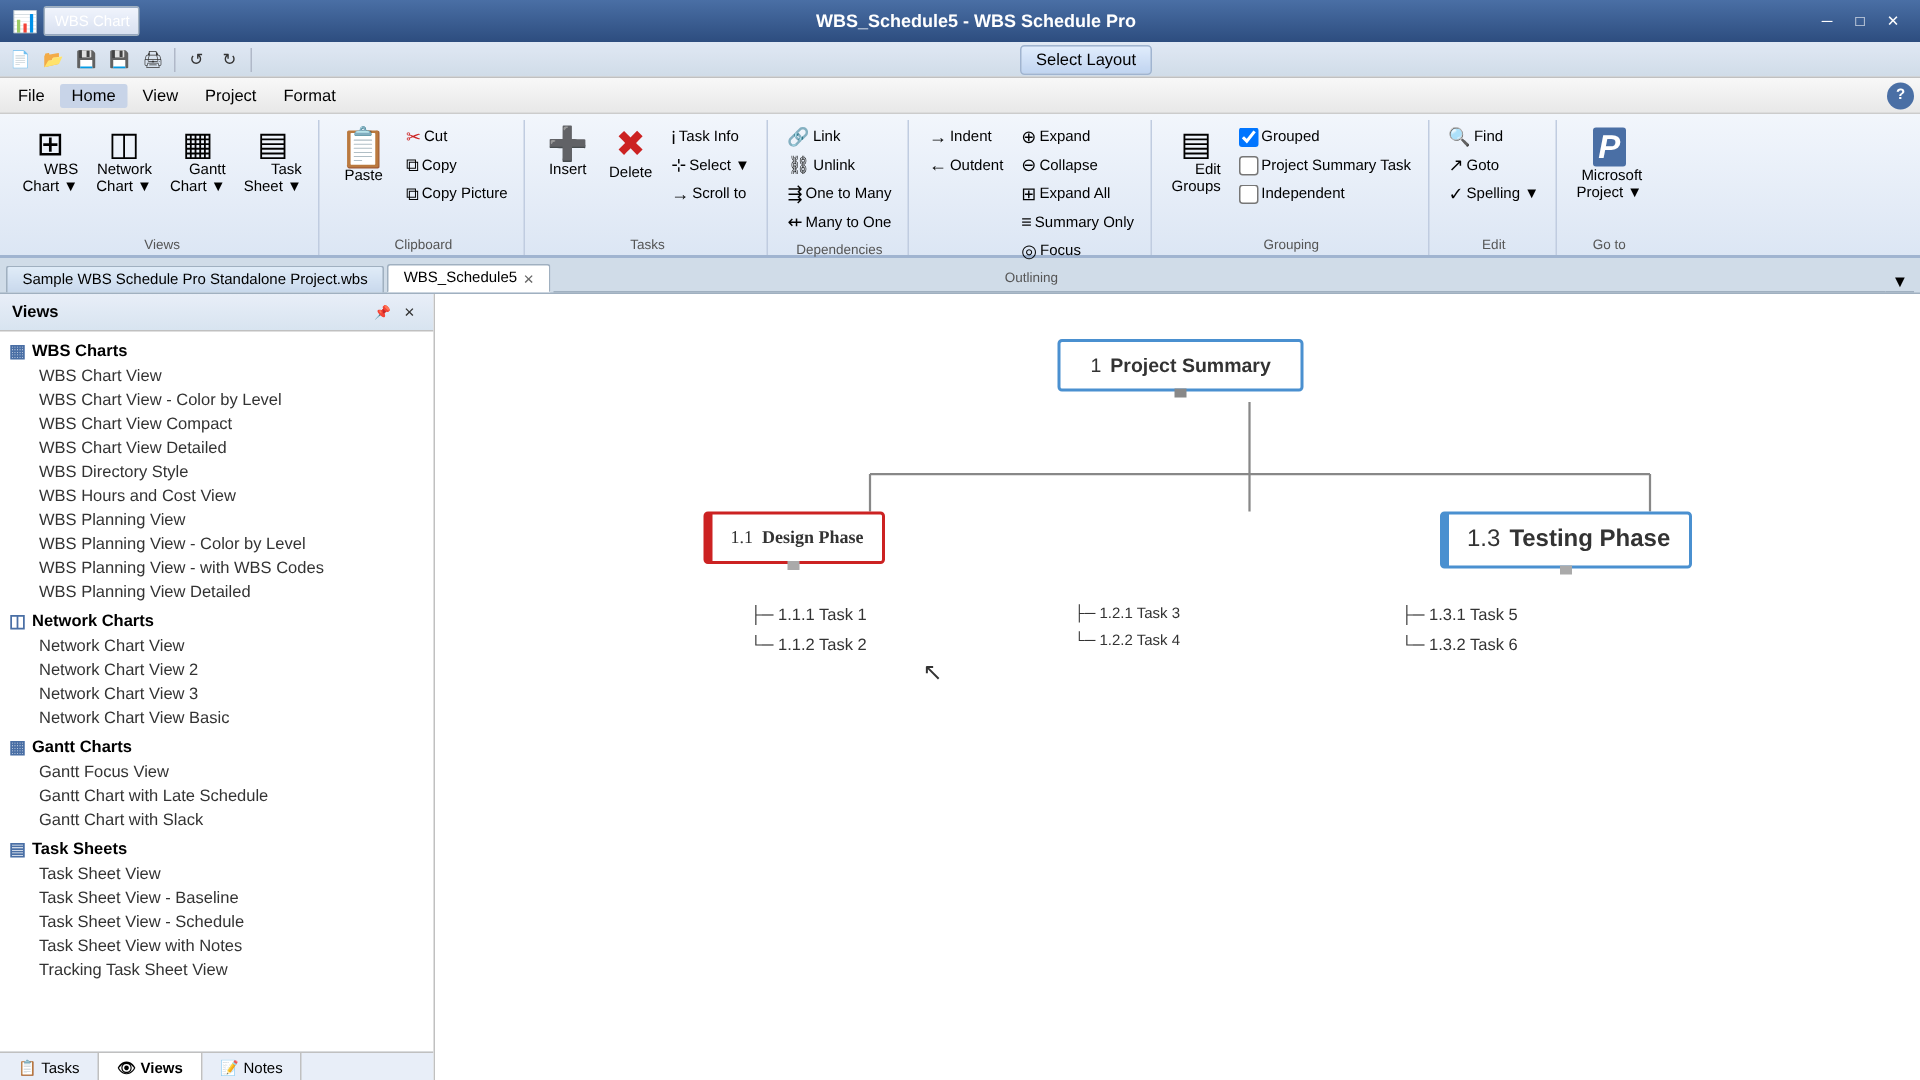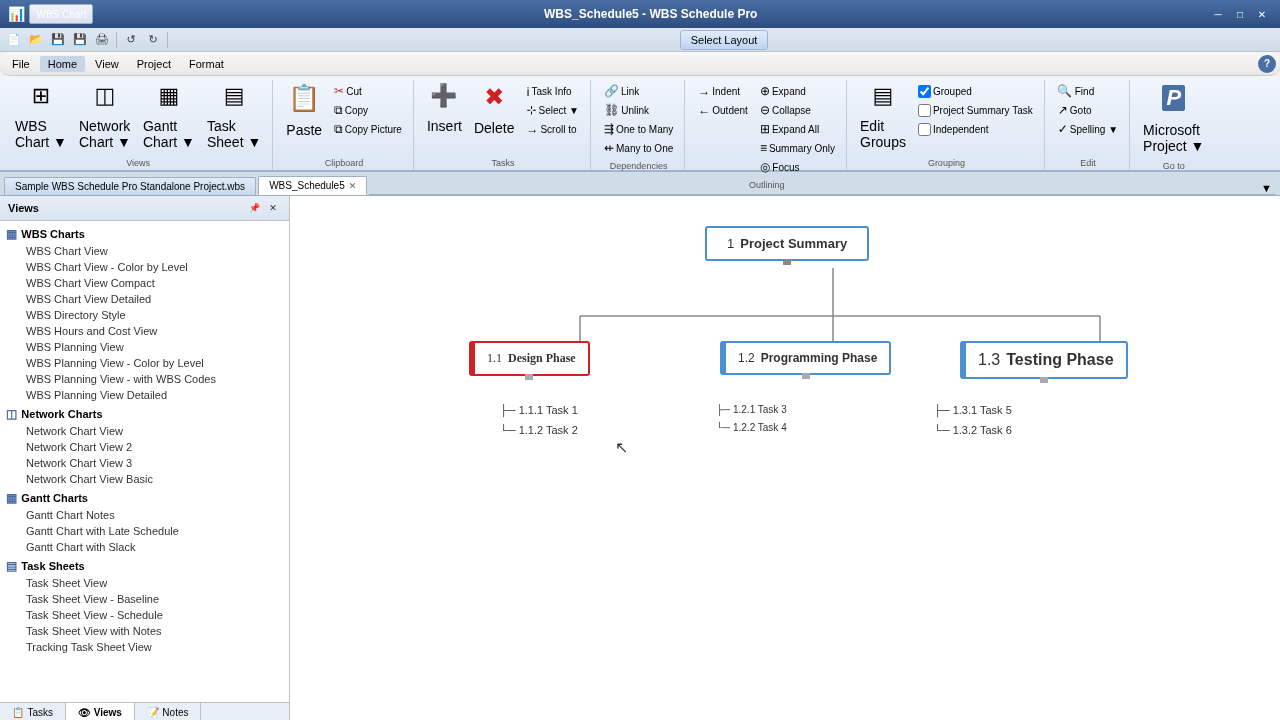--- a/index.html
+++ b/index.html
@@ -6,32 +6,32 @@
     body { font-family: 'Segoe UI', Tahoma, Geneva, Verdana, sans-serif; font-size: 11px; background: #f0f0f0; width: 1280px; height: 720px; overflow: hidden; }
 
     
     #title-bar { background: linear-gradient(to bottom, #4a6fa5, #2d4d7f); height: 28px; display: flex; align-items: center; justify-content: space-between; padding: 0 8px; color: white; }
     #title-bar .left { display: flex; align-items: center; gap: 4px; }
     #title-bar .center { font-size: 12px; font-weight: bold; }
     #title-bar .right { display: flex; gap: 2px; }
     #title-bar .win-btn { background: none; border: none; color: white; width: 20px; height: 20px; cursor: pointer; font-size: 10px; display: flex; align-items: center; justify-content: center; }
 
     
-    #menu-bar { background: linear-gradient(to bottom, #f8f8f8, #e8e8e8); height: 24px; display: flex; align-items: center; padding: 0 4px; border-bottom: 1px solid #ccc; gap: 2px; border-radius: 10px; }
+    #menu-bar { background: linear-gradient(to bottom, #f8f8f8, #e8e8e8); height: 24px; display: flex; align-items: center; padding: 0 4px; border-bottom: 1px solid #ccc; gap: 2px; }
     .menu-item { padding: 2px 8px; cursor: pointer; font-size: 11px; border-radius: 2px; }
     .menu-item.active { background: #c8d4e8; }
 
     
     #ribbon { background: linear-gradient(to bottom, #f2f6fc, #dce6f4); border-bottom: 2px solid #a0b4d0; display: flex; align-items: stretch; padding: 4px 4px 0 4px; gap: 2px; height: 96px; }
     .ribbon-group { display: flex; flex-direction: column; align-items: center; border-right: 1px solid #c0cce0; padding: 0 6px 2px 6px; min-width: fit-content; }
     .ribbon-group-label { font-size: 9px; color: #555; margin-top: auto; padding-top: 2px; }
     .ribbon-buttons { display: flex; align-items: flex-start; gap: 2px; flex: 1; padding: 2px 0; }
     .ribbon-btn-large { display: flex; flex-direction: column; align-items: center; cursor: pointer; padding: 2px 4px; border: 1px solid transparent; border-radius: 2px; min-width: 40px; }
     .ribbon-btn-large .icon { font-size: 22px; line-height: 1; }
-    .ribbon-btn-large .label { font-size: 14px; text-align: left; margin-top: 11px; }
+    .ribbon-btn-large .label { font-size: 10px; text-align: right; margin-top: 1px; }
     .ribbon-btn-small { display: flex; align-items: center; gap: 2px; cursor: pointer; padding: 1px 4px; border: 1px solid transparent; border-radius: 2px; font-size: 10px; white-space: nowrap; height: 18px; }
     .ribbon-btn-small .icon { font-size: 12px; }
     .ribbon-col { display: flex; flex-direction: column; gap: 1px; }
 
     
     #tab-area { background: #d0dce8; height: 24px; display: flex; align-items: flex-end; padding: 0 4px; border-bottom: 1px solid #a0b0c0; }
     .doc-tab { background: linear-gradient(to bottom, #e0ecf8, #c8d8ec); border: 1px solid #a0b0c0; border-bottom: none; padding: 3px 10px; font-size: 10px; cursor: pointer; display: flex; align-items: center; gap: 4px; border-radius: 2px 2px 0 0; margin-right: 2px; }
     .doc-tab.active { background: white; border-bottom: 1px solid white; }
     .doc-tab .close { color: #666; font-size: 9px; cursor: pointer; }
 
@@ -363,21 +363,21 @@
         <div class="tree-item">Network Chart View 2</div>
         <div class="tree-item">Network Chart View 3</div>
         <div class="tree-item">Network Chart View Basic</div>
       </div>
 
       <div class="tree-group">
         <div class="tree-group-header">
           <span class="tree-group-icon">▦</span>
           <span>Gantt Charts</span>
         </div>
-        <div class="tree-item">Gantt Chart Notes</div>
+        <div class="tree-item">Gantt Focus View</div>
         <div class="tree-item">Gantt Chart with Late Schedule</div>
         <div class="tree-item">Gantt Chart with Slack</div>
       </div>
 
       <div class="tree-group">
         <div class="tree-group-header">
           <span class="tree-group-icon">▤</span>
           <span>Task Sheets</span>
         </div>
         <div class="tree-item">Task Sheet View</div>
@@ -428,27 +428,20 @@
       </div>
 
       <div style="position:absolute; left:179px; top:145px; z-index:10;font-family:Liberation Serif, serif;">
         <div class="wbs-box" style="border:2px solid #cc2222; border-left:6px solid #cc2222; padding:8px 12px; font-size:12px; background:white;">
           <span class="num">1.1</span>
           <span class="title">Design Phase</span>
         </div>
         <div class="handle"></div>
       </div>
 
-      <div style="position:absolute; left:430px; top:145px; z-index:10;">
-        <div class="wbs-box" style="border:2px solid #4a90d0; border-left:6px solid #4a90d0; padding:8px 12px; font-size:12px; background:white;">
-          <span class="num">1.2</span>
-          <span class="title">Programming Phase</span>
-        </div>
-        <div class="handle"></div>
-      </div>
 
       <div style="position:absolute; left:670px; top:145px; z-index:10;">
         <div class="wbs-box" style="border:2px solid #4a90d0; border-left:6px solid #4a90d0; padding:8px 12px; font-size:16px; background:white;">
           <span class="num">1.3</span>
           <span class="title">Testing Phase</span>
         </div>
         <div class="handle"></div>
       </div>
 
       <div style="position:absolute; left:210px; top:205px; font-size:11px; color:#333; line-height:1.8;">

